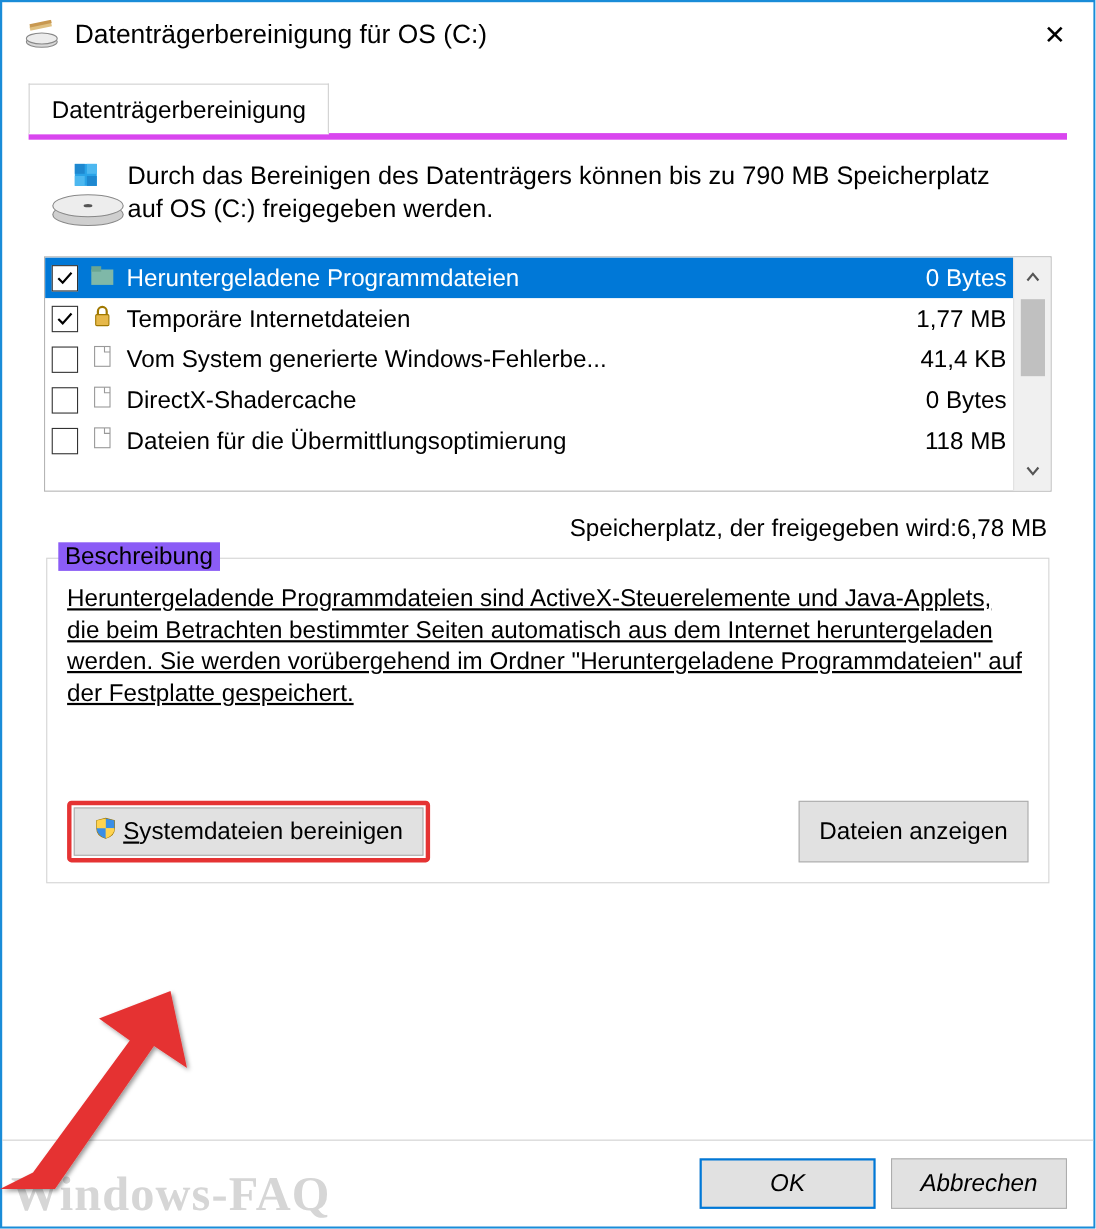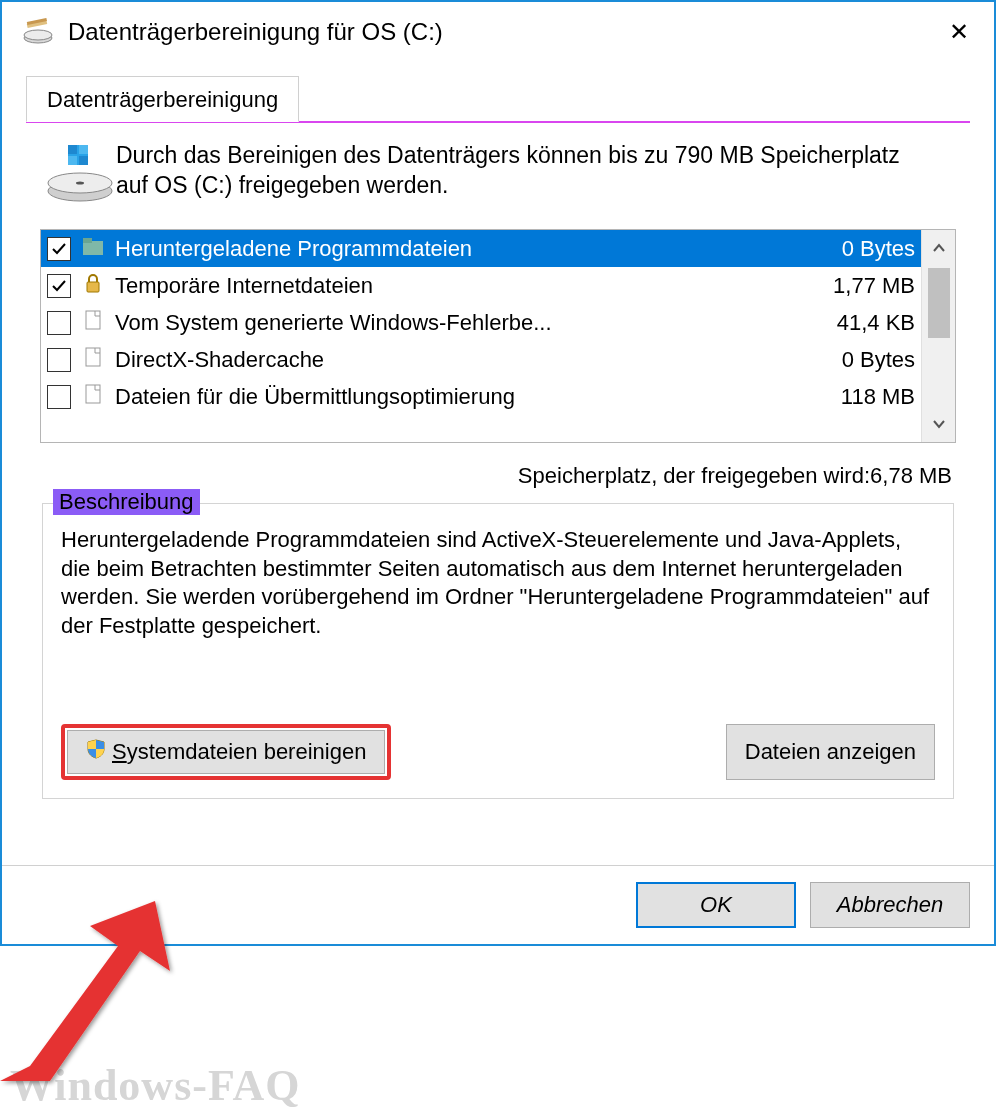--- a/index.html
+++ b/index.html
@@ -10,21 +10,21 @@
     background: #fff;
     color: #000;
     width: 996px;
     height: 1117px;
     position: relative;
     overflow: hidden;
   }
   .window {
     border: 2px solid #1a8cd8;
     width: 996px;
-    height: 946px;
+    height: 1117px;
     background: #fff;
     display: flex;
     flex-direction: column;
   }
   .titlebar {
     display: flex;
     align-items: center;
     padding: 6px 16px 6px 20px;
     height: 60px;
   }
@@ -38,21 +38,21 @@
     font-weight: 300;
   }
   .content {
     padding: 14px 24px 0 24px;
     flex: 1;
     display: flex;
     flex-direction: column;
   }
   .tab-strip {
     display: flex;
-    border-bottom: 2px solid #d946ef;
+    border-bottom: 6px solid #d946ef;
   }
   .tab {
     padding: 10px 20px 8px 20px;
     border: 1px solid #d0d0d0;
     border-bottom: 1px solid #fff;
     background: #fff;
     margin-bottom: -1px;
     font-size: 22px;
   }
   .tab-panel {
@@ -146,20 +146,21 @@
     top: -15px;
     left: 10px;
     background: #8b5cf6;
     padding: 0 6px;
     font-size: 22px;
   }
   .desc-text {
     font-size: 22px;
     line-height: 1.3;
     min-height: 170px;
+    text-decoration: underline;
   }
   .button-row {
     display: flex;
     justify-content: space-between;
     margin-top: 28px;
   }
   .win-button {
     border: 1px solid #adadad;
     background: #e1e1e1;
     padding: 8px 18px;

